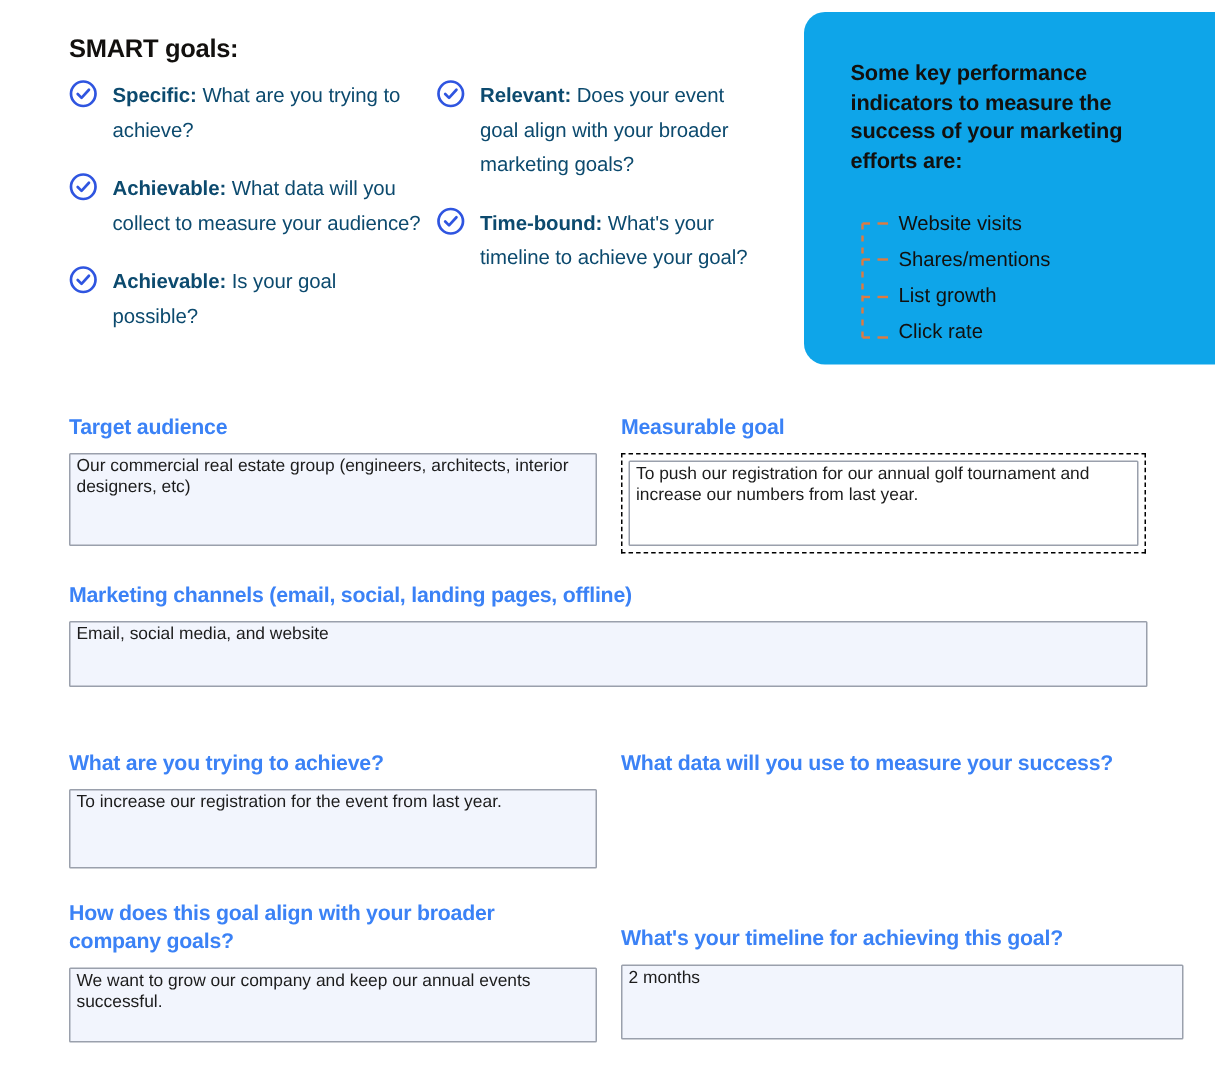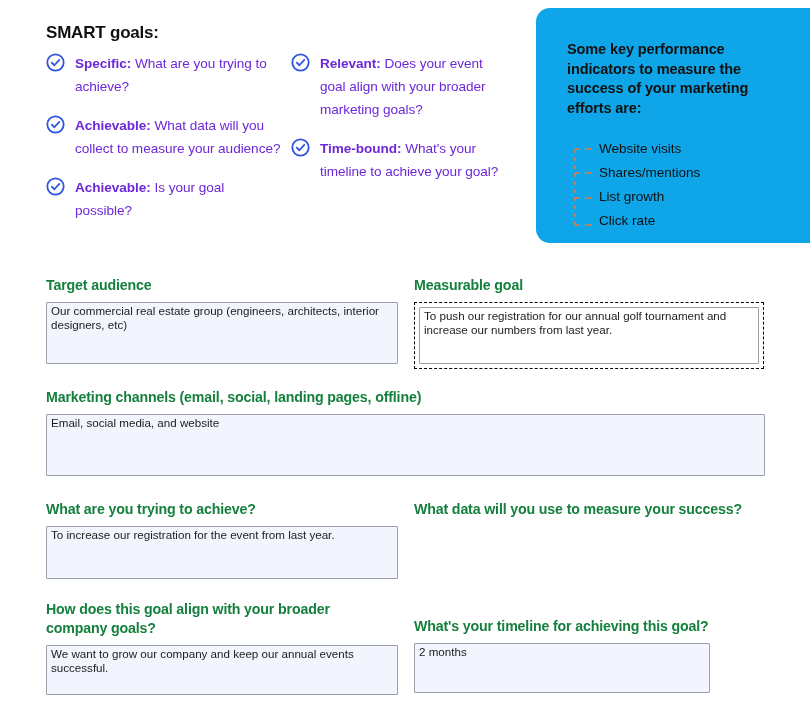--- a/index.html
+++ b/index.html
@@ -87,38 +87,38 @@
   .check-icon {
     flex: 0 0 auto;
     width: 19px;
     height: 19px;
     margin-top: 1px;
     margin-right: 10px;
   }
   .smart-text {
     font-size: 13.6px;
     line-height: 23px;
-    color: #6d28d9;
+    color: #0c4a6e;
     letter-spacing: -0.05px;
   }
   .smart-text b {
     font-weight: bold;
   }
 
   
   .field {
     position: absolute;
     box-sizing: border-box;
   }
   .field-label {
     font-weight: bold;
     font-size: 14.2px;
     line-height: 19px;
     letter-spacing: -0.15px;
-    color: #15803d;
+    color: #3b82f6;
     margin: 0 0 7px 0;
   }
   .ta {
     box-sizing: border-box;
     width: 100%;
     background: #f2f5fd;
     border: 1px solid #9aa0ac;
     border-radius: 1px;
     font-family: "Liberation Sans", sans-serif;
     font-size: 11.6px;
@@ -232,33 +232,33 @@
 
 <div class="field" style="left:414px; top:276px; width:350px;">
   <div class="field-label">Measurable goal</div>
   <div class="ta-focus-wrap">
     <textarea class="ta" style="height: 57px;" rows="4" placeholder="">To push our registration for our annual golf tournament and increase our numbers from last year.</textarea>
   </div>
 </div>
 
 <div class="field" style="left:46px; top:388px; width:719px;">
   <div class="field-label">Marketing channels (email, social, landing pages, offline)</div>
-  <textarea class="ta" style="height: 62px;" rows="4" placeholder="">Email, social media, and website</textarea>
+  <textarea class="ta" style="height: 44px;" rows="4" placeholder="">Email, social media, and website</textarea>
 </div>
 
 <div class="field" style="left:46px; top:500px; width:352px;">
   <div class="field-label">What are you trying to achieve?</div>
   <textarea class="ta" style="height: 53px;" rows="3" placeholder="">To increase our registration for the event from last year.</textarea>
 </div>
 
 <div class="field" style="left:414px; top:500px; width:350px;">
   <div class="field-label">What data will you use to measure your success?</div>
 </div>
 
 <div class="field" style="left:46px; top:600px; width:352px;">
   <div class="field-label" style="width:310px;">How does this goal align with your broader company goals?</div>
   <textarea class="ta" style="height: 50px;" rows="3" placeholder="">We want to grow our company and keep our annual events successful.</textarea>
 </div>
 
-<div class="field" style="left:414px; top:617px; width:296px;">
+<div class="field" style="left:414px; top:617px; width:375px;">
   <div class="field-label">What's your timeline for achieving this goal?</div>
   <textarea class="ta" style="height: 50px;" rows="3" placeholder="">2 months</textarea>
 </div>
 
 </body></html>

